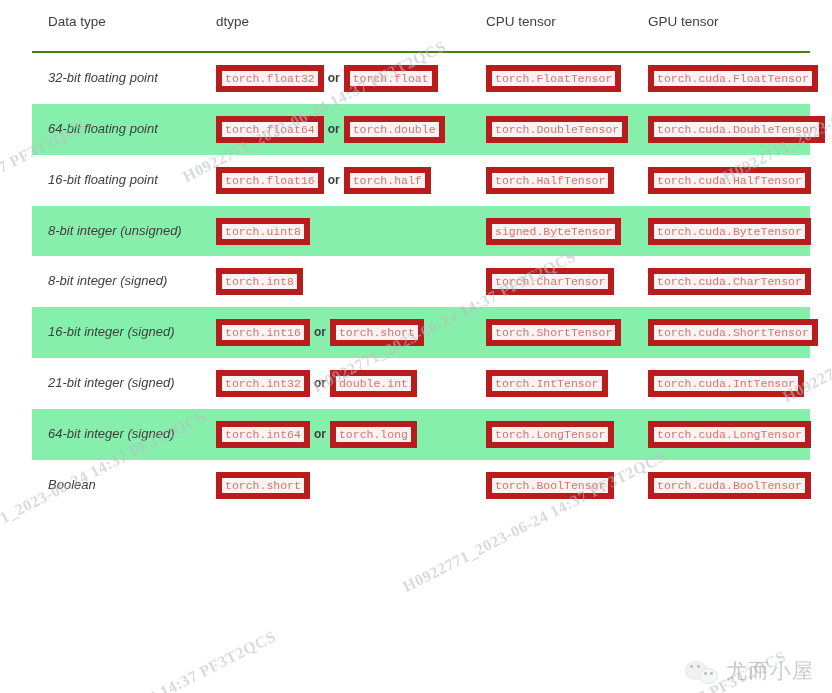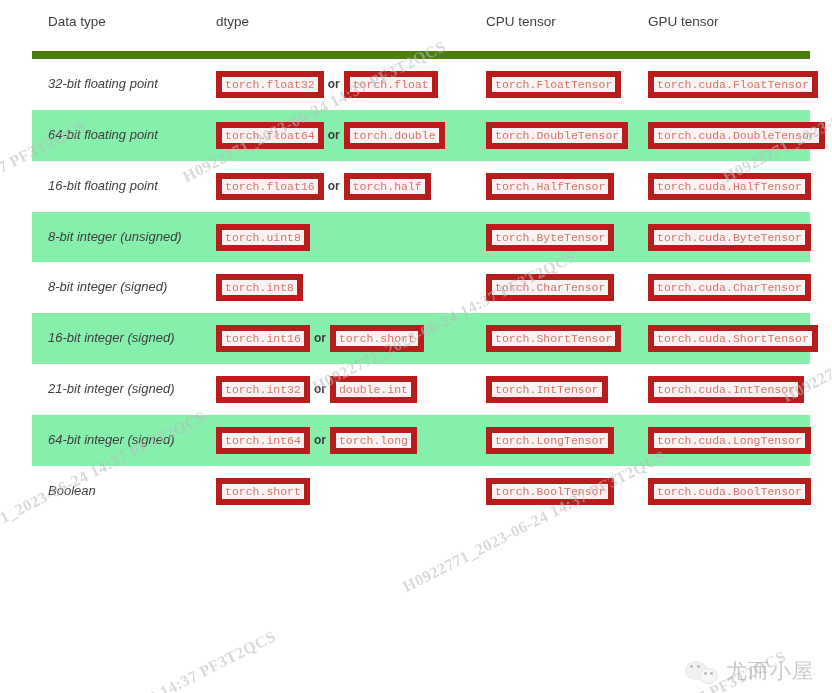--- a/index.html
+++ b/index.html
@@ -63,21 +63,21 @@
   table.dtypes col.c-dtype    { width: 270px; }
   table.dtypes col.c-cpu      { width: 162px; }
   table.dtypes col.c-gpu      { width: 178px; }
 
   table.dtypes thead th {
     text-align: left;
     font-weight: 400;
     font-size: 13.5px;
     color: #3f3f3f;
     padding: 14px 8px 22px 16px;
-    border-bottom: 8px solid #4d7c0f;
+    border-bottom: 2px solid #4d7c0f;
     vertical-align: top;
     background: #ffffff;
   }
 
   table.dtypes tbody td {
     font-size: 13px;
     color: #3f3f3f;
     padding: 16px 8px 16px 16px;
     vertical-align: middle;
     line-height: 1.45;
@@ -214,21 +214,21 @@
           </tr>
           <tr class="plain">
             <td class="label-cell">16-bit floating point</td>
             <td class="dtype-cell"><code class="tok">torch.float16</code><span class="or">or</span><code class="tok">torch.half</code></td>
             <td class="cpu-cell"><code class="tok">torch.HalfTensor</code></td>
             <td class="gpu-cell"><code class="tok">torch.cuda.HalfTensor</code></td>
           </tr>
           <tr class="shaded tall">
             <td class="label-cell">8-bit integer (unsigned)</td>
             <td class="dtype-cell"><code class="tok">torch.uint8</code></td>
-            <td class="cpu-cell"><code class="tok">torch.ByteTensor</code></td>
+            <td class="cpu-cell"><code class="tok">signed.ByteTensor</code></td>
             <td class="gpu-cell"><code class="tok">torch.cuda.ByteTensor</code></td>
           </tr>
           <tr class="plain">
             <td class="label-cell">8-bit integer (signed)</td>
             <td class="dtype-cell"><code class="tok">torch.int8</code></td>
             <td class="cpu-cell"><code class="tok">torch.CharTensor</code></td>
             <td class="gpu-cell"><code class="tok">torch.cuda.CharTensor</code></td>
           </tr>
           <tr class="shaded tall">
             <td class="label-cell">16-bit integer (signed)</td>

